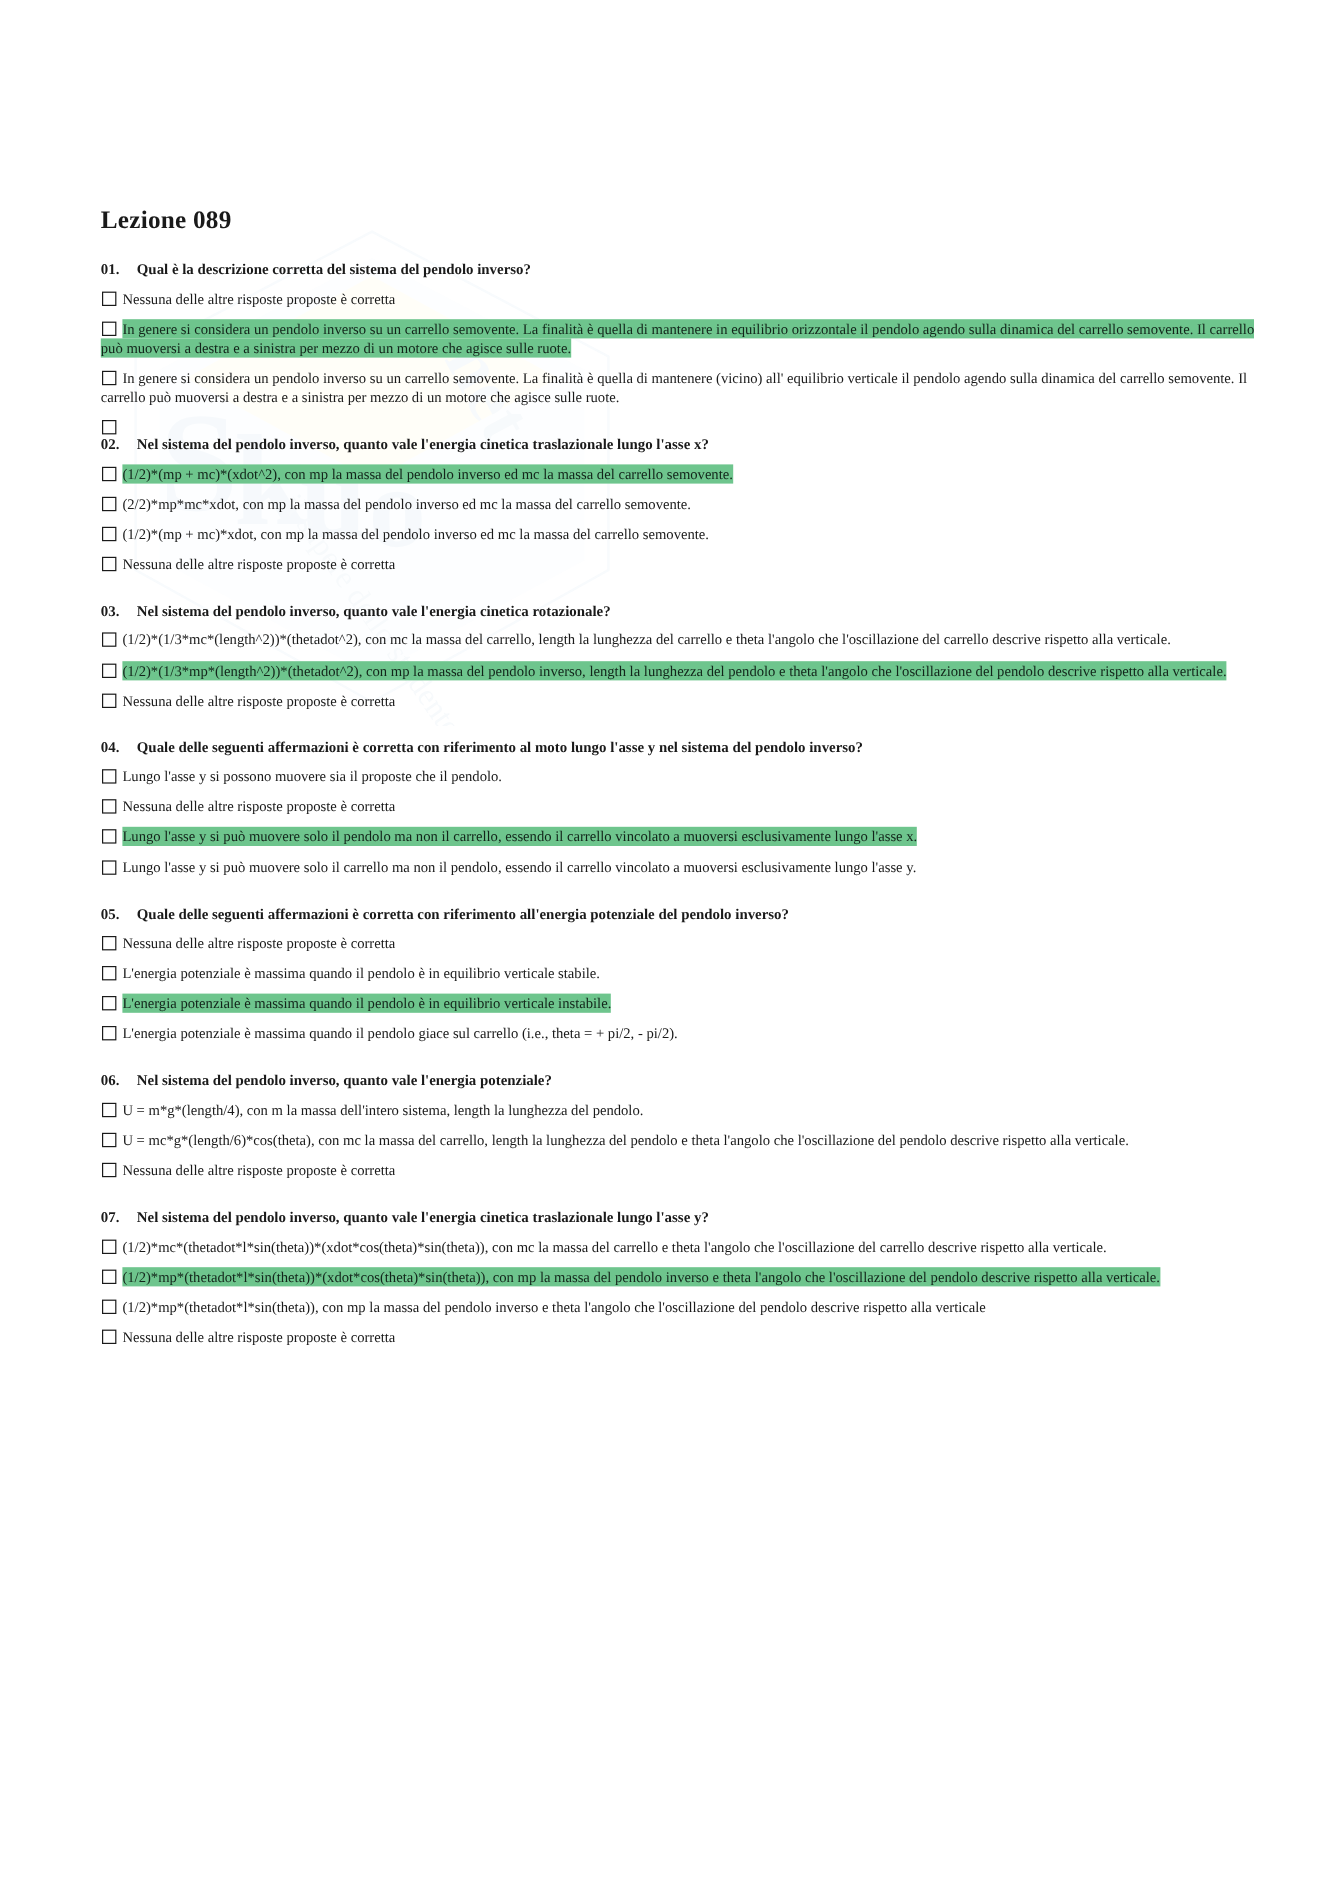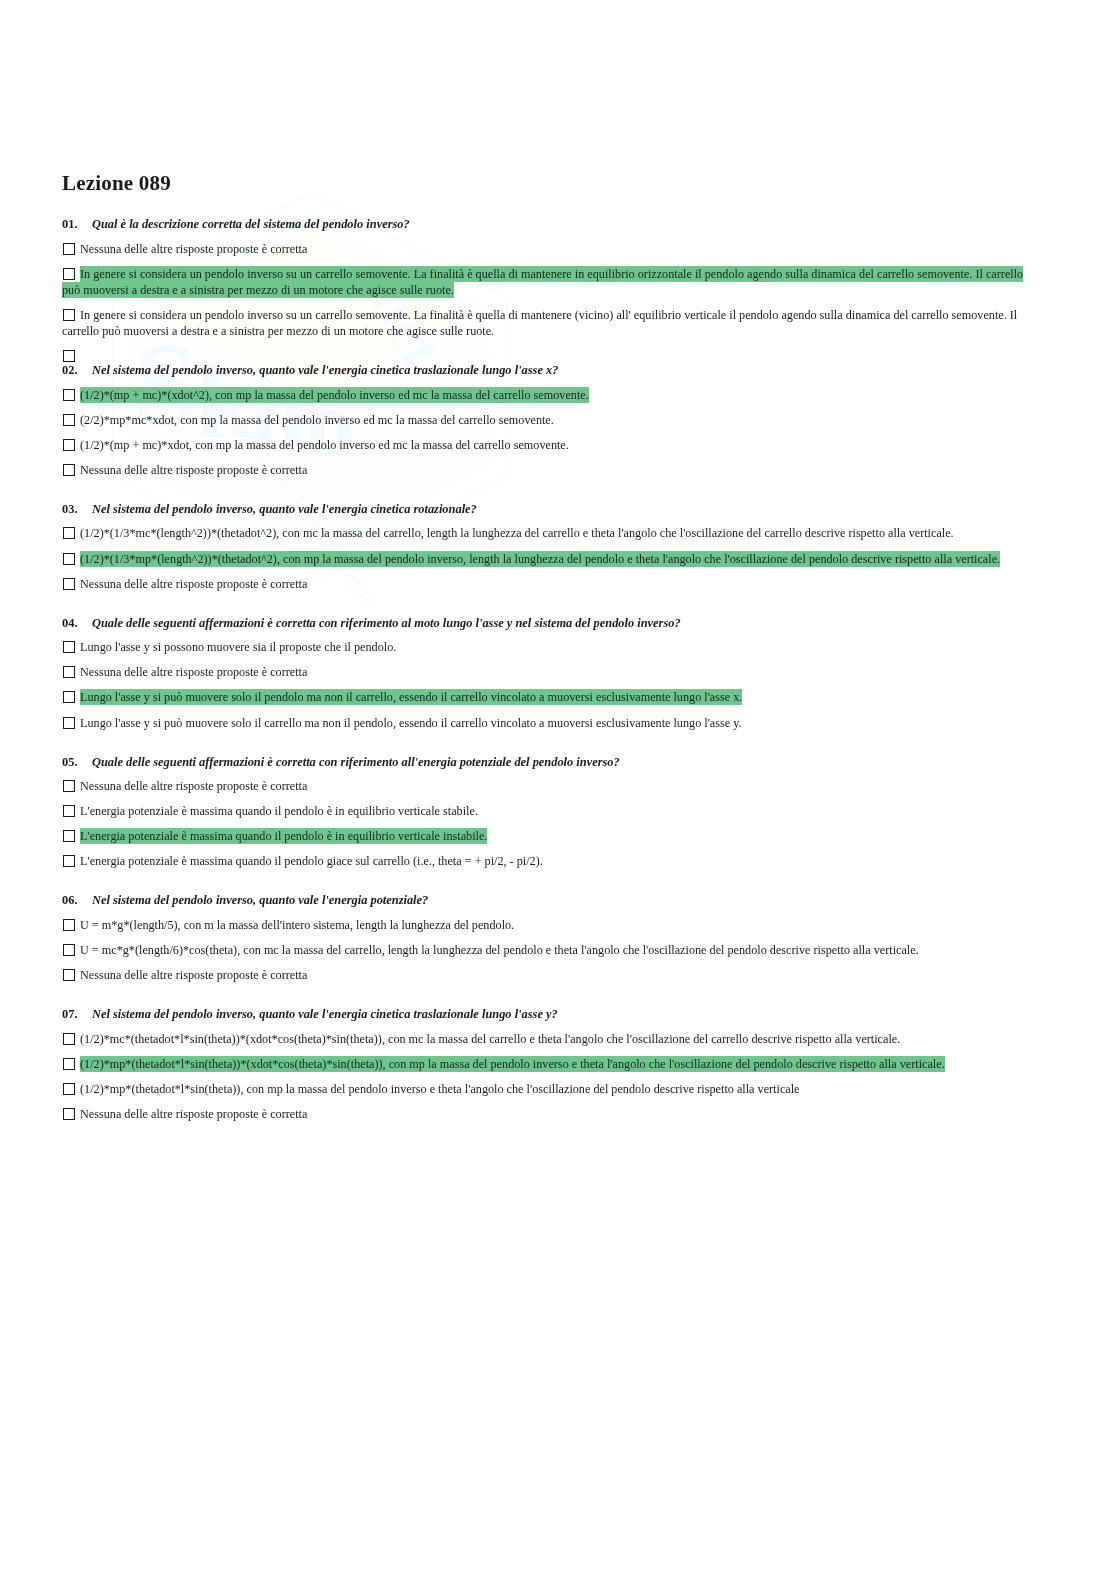--- a/index.html
+++ b/index.html
@@ -27,21 +27,21 @@
     width: 430px;
     height: 430px;
     pointer-events: none;
     z-index: 0;
     opacity: 0.5;
   }
 
   
   #content {
     position: absolute;
-    left: 62px;
+    left: 84px;
     top: 172px;
     width: 978px;
     z-index: 2;
   }
 
   .doc-title {
     font-size: 21px;
     font-weight: bold;
     letter-spacing: 0.2px;
     margin: 0 0 22px 0;
@@ -58,21 +58,21 @@
     margin: 0 0 8px 0;
     line-height: 1.25;
     display: flex;
     align-items: flex-end;
   }
   .q-num {
     display: inline-block;
     width: 30px;
     flex: 0 0 30px;
   }
-  .q-text { flex: 1 1 auto; font-style: italic; }
+  .q-text { flex: 1 1 auto; }
 
   .option {
     position: relative;
     font-size: 12.2px;
     line-height: 1.32;
     margin: 0 0 9px 0;
     padding-left: 0;
     text-indent: 18px;
   }
   .option .cbox {
@@ -230,21 +230,21 @@
     </div>
 
     <div class="spacer-lg"></div>
 
     <div class="question-block">
       <div class="q-head">
         <span class="q-num">06.</span>
         <span class="q-text">Nel sistema del pendolo inverso, quanto vale l'energia potenziale?</span>
       </div>
       <div class="option">
-        <span class="cbox"></span><span class="otext">U = m*g*(length/5), con m la massa dell'intero sistema, length la lunghezza del pendolo.</span>
+        <span class="cbox"></span><span class="otext">U = m*g*(length/4), con m la massa dell'intero sistema, length la lunghezza del pendolo.</span>
       </div>
       <div class="option">
         <span class="cbox"></span><span class="otext">U = mc*g*(length/6)*cos(theta), con mc la massa del carrello, length la lunghezza del pendolo e theta l'angolo che l'oscillazione del pendolo descrive rispetto alla verticale.</span>
       </div>
       <div class="option">
         <span class="cbox"></span><span class="otext">Nessuna delle altre risposte proposte è corretta</span>
       </div>
     </div>
 
     <div class="spacer-lg"></div>

